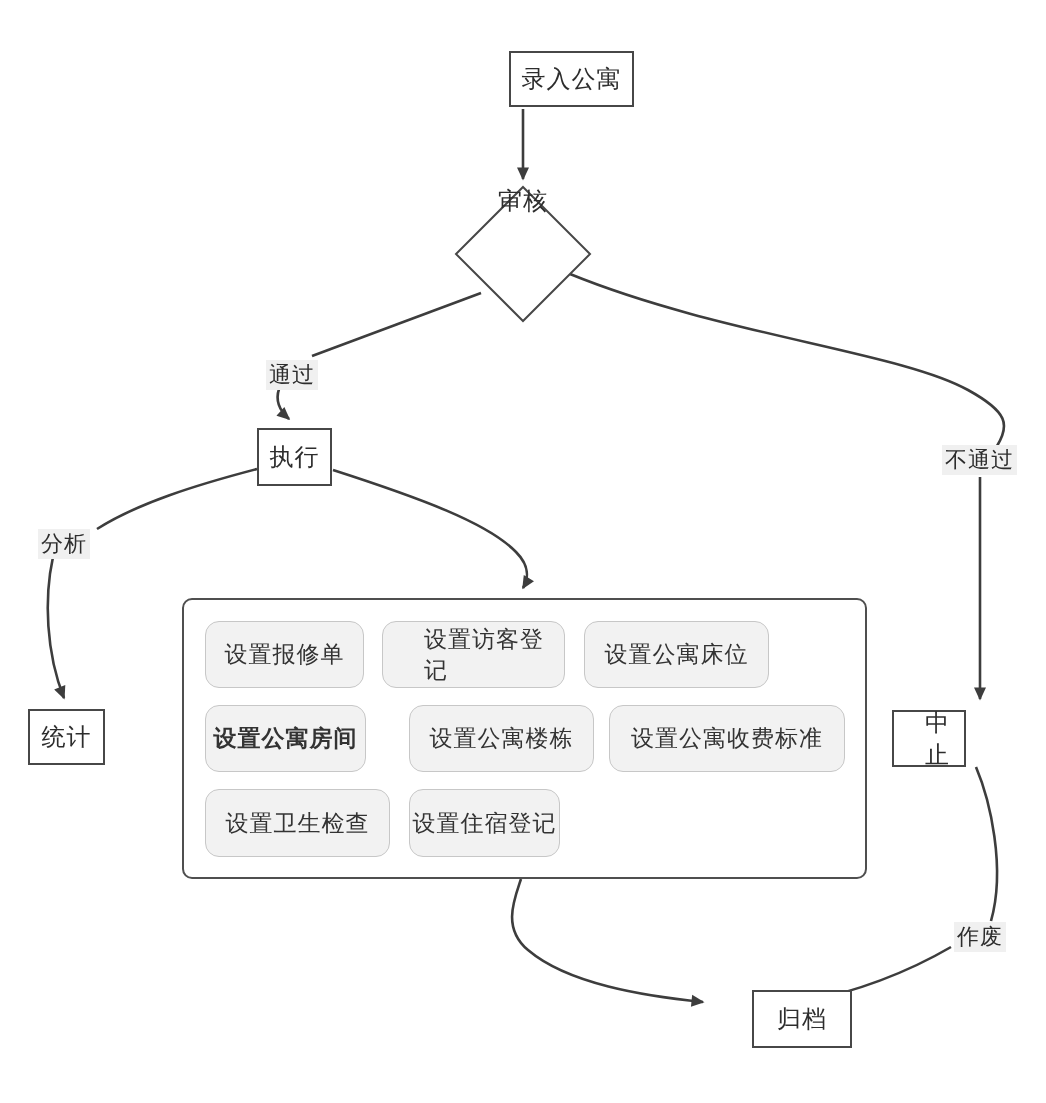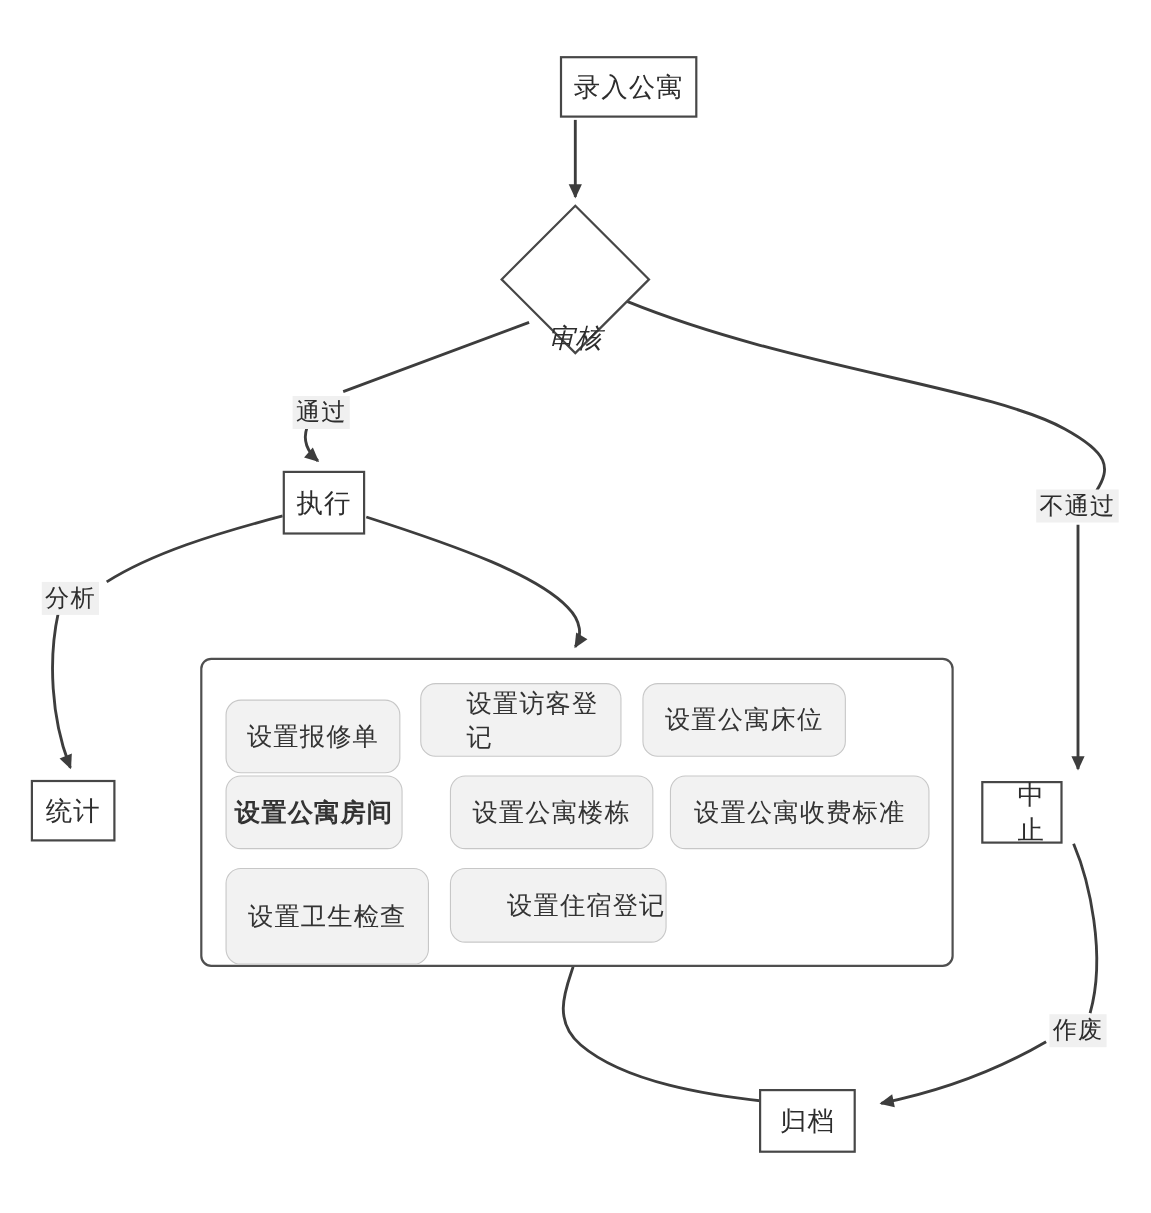--- a/index.html
+++ b/index.html
@@ -25,23 +25,22 @@
     align-items: center;
     justify-content: center;
     font-size: 24px;
     letter-spacing: 1px;
     color: #2d2d2d;
     cursor: default;
   }
   .diamond-wrap {
     position: absolute;
     display: flex;
-    align-items: flex-end;
+    align-items: flex-start;
     justify-content: center;
-    font-style: italic;
   }
   .diamond-wrap svg { position: absolute; left: 0; top: 0; }
   .diamond-label {
     position: relative;
     font-size: 24px;
     letter-spacing: 1px;
     color: #2d2d2d;
   }
   .group-container {
     position: absolute;
@@ -119,47 +118,47 @@
   </div>
 
   <div class="node" style="left:28px; top:709px; width:77px; height:56px;">
     <span>统计</span>
   </div>
 
   <div class="node" style="left:892px; top:710px; width:74px; height:57px;padding-left:31px;">
     <span>中止</span>
   </div>
 
-  <div class="node" style="left:690px; top:990px; width:88px; height:58px;">
+  <div class="node" style="left:752px; top:990px; width:100px; height:58px;">
     <span>归档</span>
   </div>
 
   <div class="group-container">
-    <div class="task-btn" style="left:21px;  top:36px;  width:159px; height:67px;">
+    <div class="task-btn" style="left:21px;  top:21px;  width:159px; height:67px;">
       <span>设置报修单</span>
     </div>
     <div class="task-btn" style="left:198px; top:21px;  width:183px; height:67px;padding-left:41px;">
       <span>设置访客登记</span>
     </div>
     <div class="task-btn" style="left:400px; top:21px;  width:185px; height:67px;">
       <span>设置公寓床位</span>
     </div>
     <div class="task-btn" style="left:21px;  top:105px; width:161px; height:67px;font-weight:bold;">
       <span>设置公寓房间</span>
     </div>
     <div class="task-btn" style="left:425px; top:105px; width:236px; height:67px;">
       <span>设置公寓收费标准</span>
     </div>
     <div class="task-btn" style="left:225px; top:105px; width:185px; height:67px;">
       <span>设置公寓楼栋</span>
     </div>
-    <div class="task-btn" style="left:21px;  top:189px; width:185px; height:88px;">
+    <div class="task-btn" style="left:21px;  top:189px; width:185px; height:68px;">
       <span>设置卫生检查</span>
     </div>
-    <div class="task-btn" style="left:225px; top:189px; width:197px; height:68px;justify-content:flex-end;">
+    <div class="task-btn" style="left:225px; top:189px; width:151px; height:68px;">
       <span>设置住宿登记</span>
     </div>
   </div>
 
   <div class="edge-label" style="left:266px; top:360px;">通过</div>
   <div class="edge-label" style="left:942px; top:445px;">不通过</div>
   <div class="edge-label" style="left:38px; top:529px;">分析</div>
   <div class="edge-label" style="left:954px; top:922px;">作废</div>
 
 </div>

